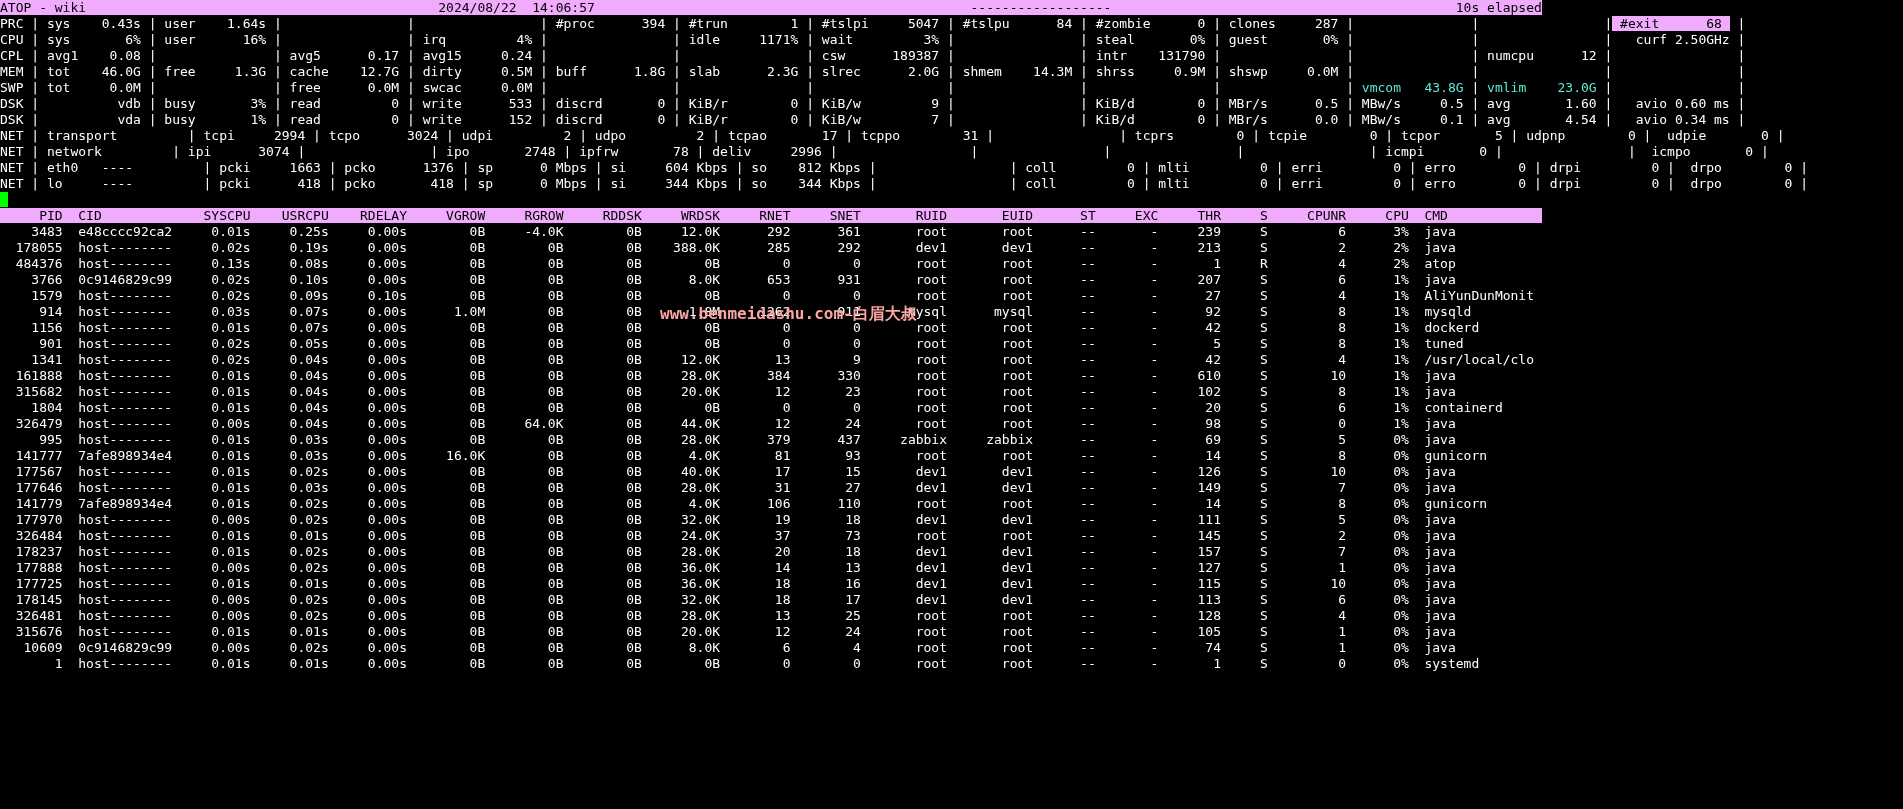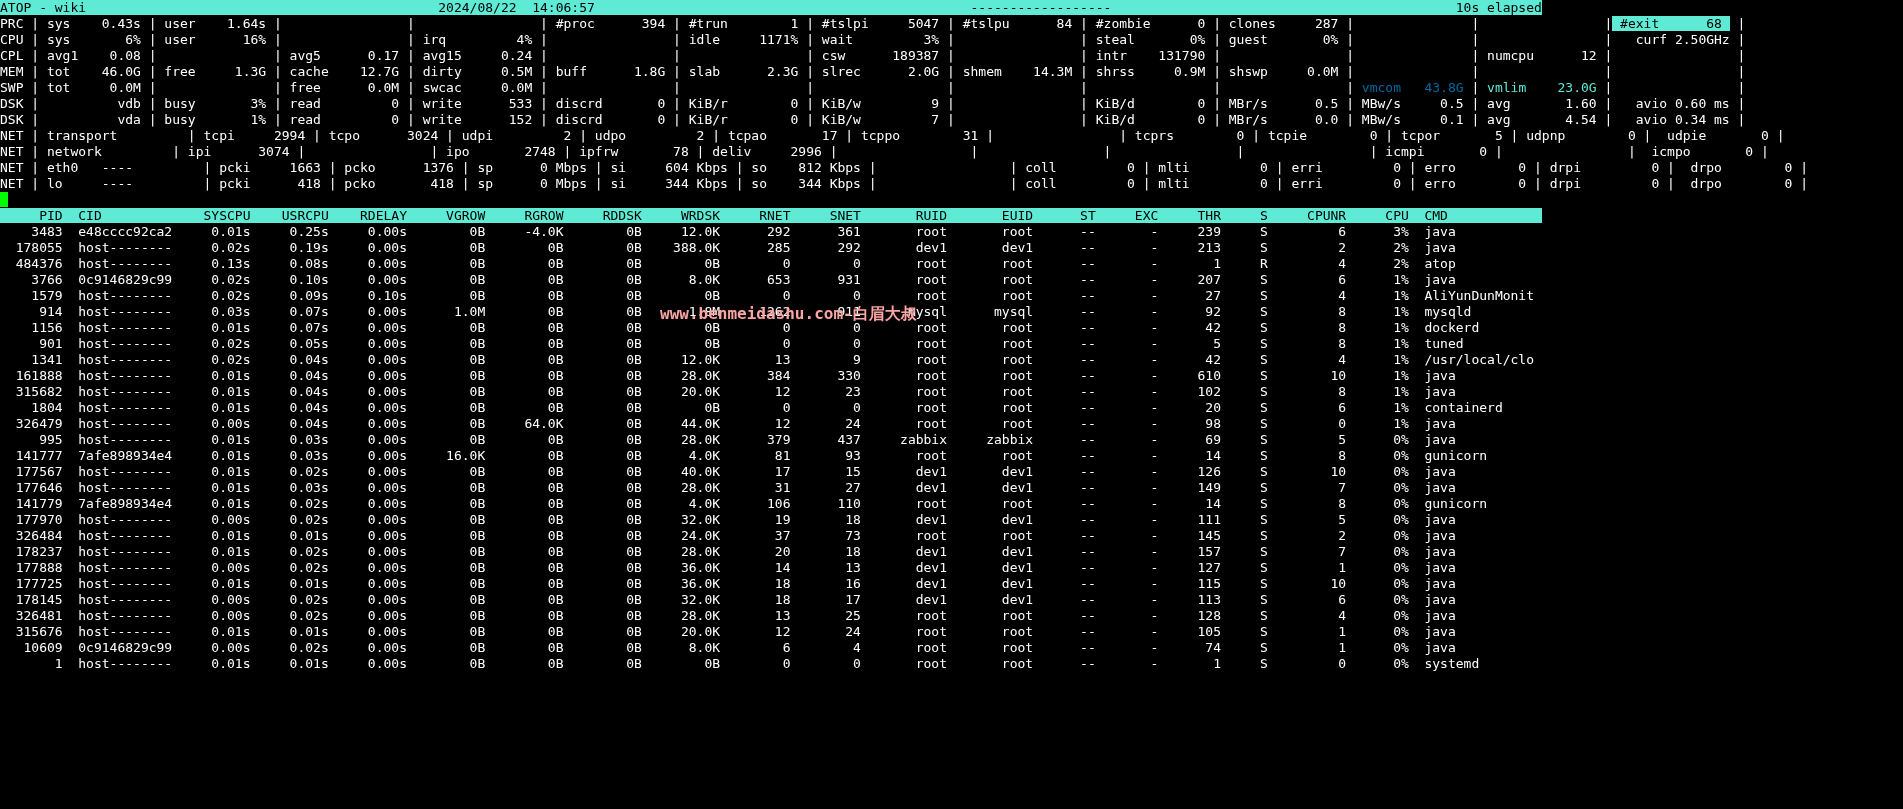--- a/index.html
+++ b/index.html
@@ -1,20 +1,20 @@
 <!DOCTYPE html>
 <html><head>
 <meta charset="utf-8">
 <style>
   html,body{margin:0;padding:0;background:#000;color:#fff;
     font-family:"DejaVu Sans Mono","Menlo","Consolas",monospace;
     font-size:13px;line-height:16px;overflow:hidden}
   .scr{white-space:pre;width:1903px;height:809px;position:relative}
-  .h{background:#5eead4;color:#000}
+  .h{background:#f0abfc;color:#000}
   .wm{color:#fca5a5}
-  .vc{color:#0369a1}
+  .vc{color:#5eead4}
   .vl{color:#5eead4}
   .cur{background:#00ff00;color:#00ff00}
 </style>
 </head>
 <body>
 
 <div class="scr" id="scr"><div><span class="h">ATOP - wiki                                             2024/08/22  14:06:57                                                ------------------                                            10s elapsed</span></div><div>PRC | sys    0.43s | user    1.64s |                |                | #proc      394 | #trun        1 | #tslpi     5047 | #tslpu      84 | #zombie      0 | clones     287 |               |                |<span class="h"> #exit      68 </span> |</div><div>CPU | sys       6% | user      16% |                | irq         4% |                | idle     1171% | wait         3% |                | steal       0% | guest       0% |               |                |   curf 2.50GHz |</div><div>CPL | avg1    0.08 |               | avg5      0.17 | avg15     0.24 |                |                | csw      189387 |                | intr    131790 |                |               | numcpu      12 |                |</div><div>MEM | tot    46.0G | free     1.3G | cache    12.7G | dirty     0.5M | buff      1.8G | slab      2.3G | slrec      2.0G | shmem    14.3M | shrss     0.9M | shswp     0.0M |               |                |                |</div><div>SWP | tot     0.0M |               | free      0.0M | swcac     0.0M |                |                |                 |                |                |                | <span class="vc">vmcom   43.8G</span> | <span class="vl">vmlim    23.0G</span> |                |</div><div>DSK |          vdb | busy       3% | read         0 | write      533 | discrd       0 | KiB/r        0 | KiB/w         9 |                | KiB/d        0 | MBr/s      0.5 | MBw/s     0.5 | avg       1.60 |   avio 0.60 ms |</div><div>DSK |          vda | busy       1% | read         0 | write      152 | discrd       0 | KiB/r        0 | KiB/w         7 |                | KiB/d        0 | MBr/s      0.0 | MBw/s     0.1 | avg       4.54 |   avio 0.34 ms |</div><div>NET | transport         | tcpi     2994 | tcpo      3024 | udpi         2 | udpo         2 | tcpao       17 | tcppo        31 |                | tcprs        0 | tcpie        0 | tcpor       5 | udpnp        0 |  udpie       0 |</div><div>NET | network         | ipi      3074 |                | ipo       2748 | ipfrw       78 | deliv     2996 |                 |                |                |                | icmpi       0 |                |  icmpo       0 |</div><div>NET | eth0   ----         | pcki     1663 | pcko      1376 | sp      0 Mbps | si     604 Kbps | so    812 Kbps |                 | coll         0 | mlti         0 | erri         0 | erro        0 | drpi         0 |  drpo        0 |</div><div>NET | lo     ----         | pcki      418 | pcko       418 | sp      0 Mbps | si     344 Kbps | so    344 Kbps |                 | coll         0 | mlti         0 | erri         0 | erro        0 | drpi         0 |  drpo        0 |</div><div><span class="cur"> </span></div><div><span class="h">     PID  CID             SYSCPU    USRCPU    RDELAY     VGROW     RGROW     RDDSK     WRDSK     RNET     SNET       RUID       EUID      ST     EXC     THR     S     CPUNR     CPU  CMD            </span></div><div>    3483  e48cccc92ca2     0.01s     0.25s     0.00s        0B     -4.0K        0B     12.0K      292      361       root       root      --       -     239     S         6      3%  java            </div><div>  178055  host--------     0.02s     0.19s     0.00s        0B        0B        0B    388.0K      285      292       dev1       dev1      --       -     213     S         2      2%  java            </div><div>  484376  host--------     0.13s     0.08s     0.00s        0B        0B        0B        0B        0        0       root       root      --       -       1     R         4      2%  atop            </div><div>    3766  0c9146829c99     0.02s     0.10s     0.00s        0B        0B        0B      8.0K      653      931       root       root      --       -     207     S         6      1%  java            </div><div>    1579  host--------     0.02s     0.09s     0.10s        0B        0B        0B        0B        0        0       root       root      --       -      27     S         4      1%  AliYunDunMonit  </div><div>     914  host--------     0.03s     0.07s     0.00s      1.0M        0B        0B      1.8M     1262      911      mysql      mysql      --       -      92     S         8      1%  mysqld          </div><div>    1156  host--------     0.01s     0.07s     0.00s        0B        0B        0B        0B        0        0       root       root      --       -      42     S         8      1%  dockerd         </div><div>     901  host--------     0.02s     0.05s     0.00s        0B        0B        0B        0B        0        0       root       root      --       -       5     S         8      1%  tuned           </div><div>    1341  host--------     0.02s     0.04s     0.00s        0B        0B        0B     12.0K       13        9       root       root      --       -      42     S         4      1%  /usr/local/clo  </div><div>  161888  host--------     0.01s     0.04s     0.00s        0B        0B        0B     28.0K      384      330       root       root      --       -     610     S        10      1%  java            </div><div>  315682  host--------     0.01s     0.04s     0.00s        0B        0B        0B     20.0K       12       23       root       root      --       -     102     S         8      1%  java            </div><div>    1804  host--------     0.01s     0.04s     0.00s        0B        0B        0B        0B        0        0       root       root      --       -      20     S         6      1%  containerd      </div><div>  326479  host--------     0.00s     0.04s     0.00s        0B     64.0K        0B     44.0K       12       24       root       root      --       -      98     S         0      1%  java            </div><div>     995  host--------     0.01s     0.03s     0.00s        0B        0B        0B     28.0K      379      437     zabbix     zabbix      --       -      69     S         5      0%  java            </div><div>  141777  7afe898934e4     0.01s     0.03s     0.00s     16.0K        0B        0B      4.0K       81       93       root       root      --       -      14     S         8      0%  gunicorn        </div><div>  177567  host--------     0.01s     0.02s     0.00s        0B        0B        0B     40.0K       17       15       dev1       dev1      --       -     126     S        10      0%  java            </div><div>  177646  host--------     0.01s     0.03s     0.00s        0B        0B        0B     28.0K       31       27       dev1       dev1      --       -     149     S         7      0%  java            </div><div>  141779  7afe898934e4     0.01s     0.02s     0.00s        0B        0B        0B      4.0K      106      110       root       root      --       -      14     S         8      0%  gunicorn        </div><div>  177970  host--------     0.00s     0.02s     0.00s        0B        0B        0B     32.0K       19       18       dev1       dev1      --       -     111     S         5      0%  java            </div><div>  326484  host--------     0.01s     0.01s     0.00s        0B        0B        0B     24.0K       37       73       root       root      --       -     145     S         2      0%  java            </div><div>  178237  host--------     0.01s     0.02s     0.00s        0B        0B        0B     28.0K       20       18       dev1       dev1      --       -     157     S         7      0%  java            </div><div>  177888  host--------     0.00s     0.02s     0.00s        0B        0B        0B     36.0K       14       13       dev1       dev1      --       -     127     S         1      0%  java            </div><div>  177725  host--------     0.01s     0.01s     0.00s        0B        0B        0B     36.0K       18       16       dev1       dev1      --       -     115     S        10      0%  java            </div><div>  178145  host--------     0.00s     0.02s     0.00s        0B        0B        0B     32.0K       18       17       dev1       dev1      --       -     113     S         6      0%  java            </div><div>  326481  host--------     0.00s     0.02s     0.00s        0B        0B        0B     28.0K       13       25       root       root      --       -     128     S         4      0%  java            </div><div>  315676  host--------     0.01s     0.01s     0.00s        0B        0B        0B     20.0K       12       24       root       root      --       -     105     S         1      0%  java            </div><div>   10609  0c9146829c99     0.00s     0.02s     0.00s        0B        0B        0B      8.0K        6        4       root       root      --       -      74     S         1      0%  java            </div><div>       1  host--------     0.01s     0.01s     0.00s        0B        0B        0B        0B        0        0       root       root      --       -       1     S         0      0%  systemd         </div><div class="wm" style="position: absolute; left: 660px; top: 306px; font-size: 16px; font-weight: bold;">www.benmeidashu.com-白眉大叔</div></div>
 
 </body></html>

